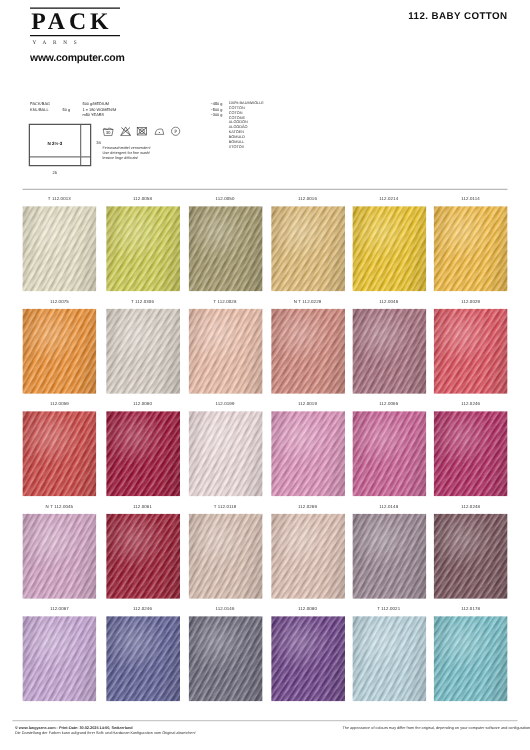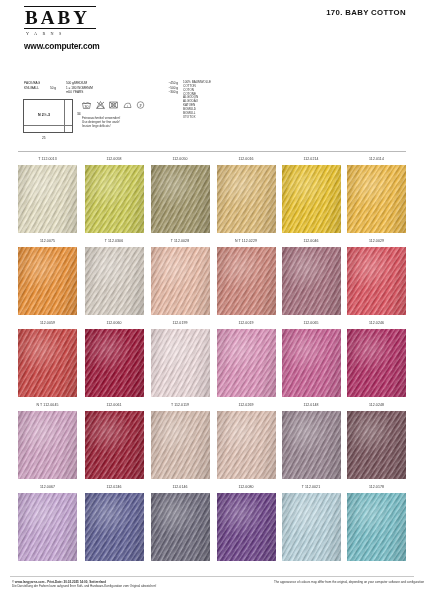--- a/index.html
+++ b/index.html
@@ -334,26 +334,26 @@
     width: 160px;
     line-height: 4.3px;
   }
 </style>
 </head>
 <body>
 
 <div class="header">
   <div class="logo-block">
     <div class="logo-rule-top"></div>
-    <div class="logo-word">BABY</div>
+    <div class="logo-word">PACK</div>
     <div class="logo-rule-bot"></div>
     <div class="logo-sub">YARNS</div>
     <div class="logo-url">www.computer.com</div>
   </div>
-  <div class="card-title">170. BABY COTTON</div>
+  <div class="card-title">112. BABY COTTON</div>
 </div>
 
 <div class="info">
 
   <div class="info-text-row">
     <div class="itrow">
       <span class="it-label">PACK/BAG</span>
       <span class="it-mid"></span>
       <span class="it-main">500 g/MEDIUM</span>
     </div>

